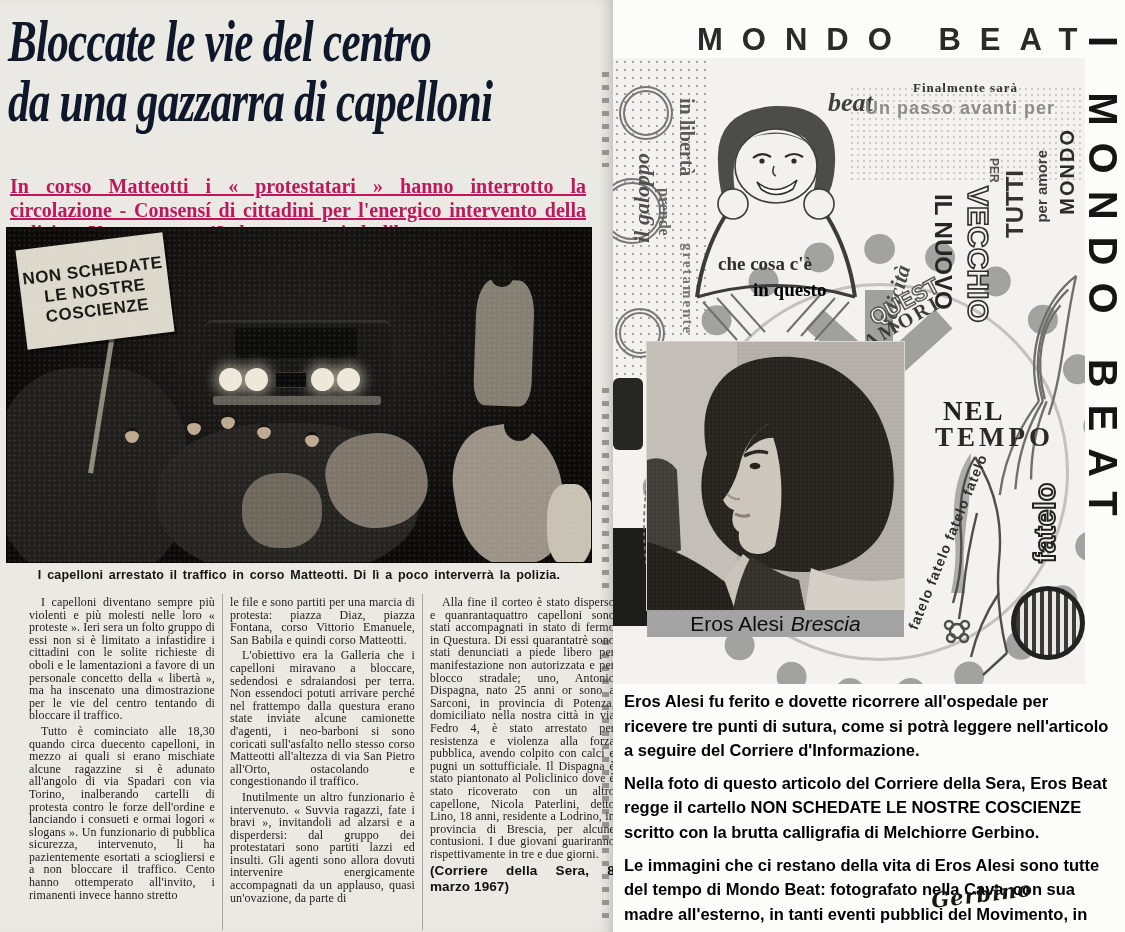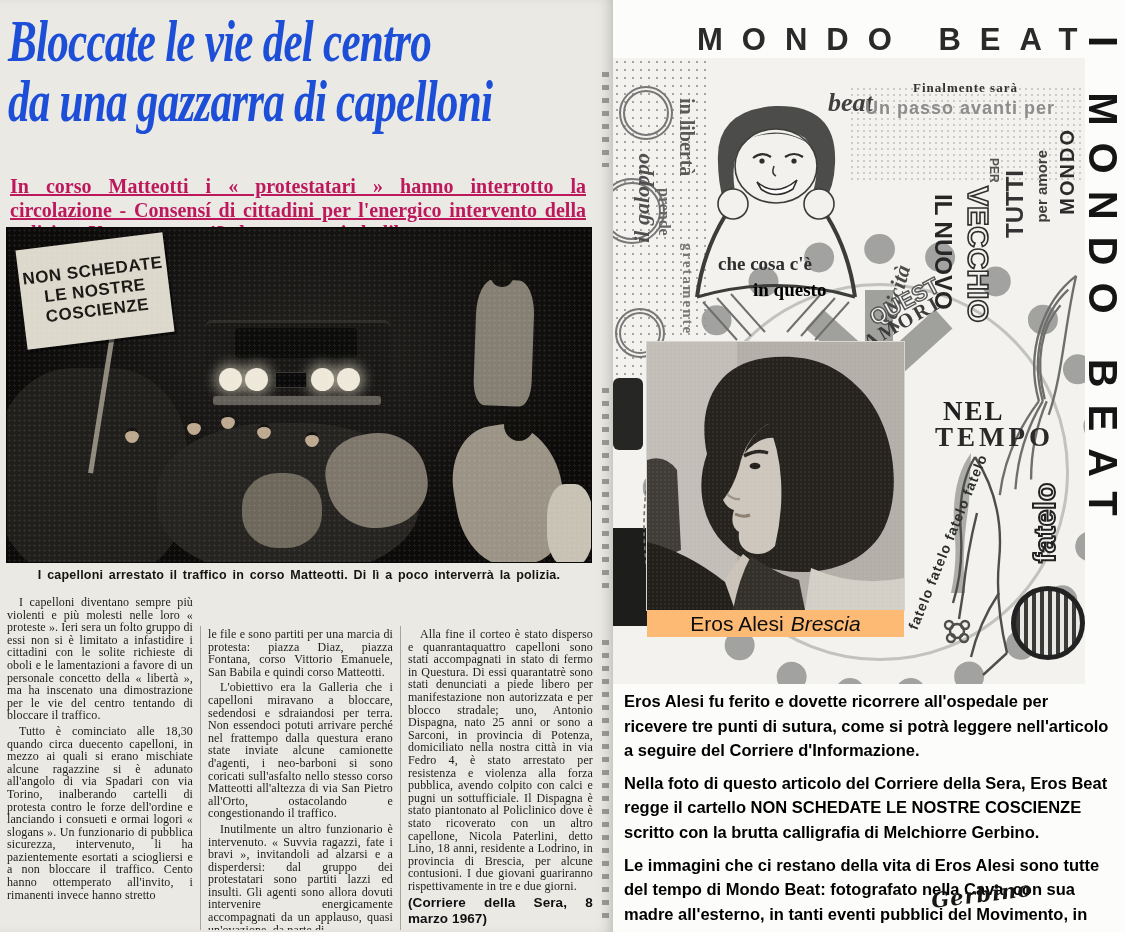--- a/index.html
+++ b/index.html
@@ -3,21 +3,21 @@
 <meta charset="utf-8">
 <style>
   * { box-sizing: border-box; }
   html,body { margin:0; padding:0; }
   body { width:1125px; height:932px; background:#fff; overflow:hidden; }
   .stage { position:relative; width:1125px; height:932px; font-family:"Liberation Serif", serif; background:#fff; }
 
   
   .newspaper { position:absolute; left:0; top:0; width:613px; height:932px; background:#ebe9e4;
                box-shadow: inset -10px 0 16px -10px rgba(0,0,0,.28); }
-  .hl { position:absolute; left:8px; top:12px; width:602px; color:#1d4ed8; }
+  .hl { position:absolute; left:8px; top:12px; width:602px; color:#0f172a; }
   .hl-line { font:italic 700 54px/1.00 "Liberation Serif", serif; letter-spacing:-1px;
              transform:scale(0.80,1.08); transform-origin:left top; white-space:nowrap; }
   .hl-line.l2 { margin-top:6px; }
   .subtitle { position:absolute; left:10px; top:155px; width:576px; font:700 20px/1.18 "Liberation Serif", serif;
               color:#be185d; text-align:justify; word-spacing:2.5px;text-decoration:underline; }
 
   .photo { position:absolute; left:7px; top:228px; width:584px; height:334px; overflow:hidden;
            outline:1px solid #0a0a0a;
            background: radial-gradient(ellipse at 52% 38%, #24221f 0%, #0c0b0a 68%); }
   .photo .noise { position:absolute; inset:0; opacity:.5; pointer-events:none;
@@ -41,24 +41,24 @@
   .head { width:14px; height:15px; border-radius:50%; background:#bda98f; border-top:3px solid #141210; }
   .standR { left:468px; top:52px; width:58px; height:126px; background:#857f73; border-radius:28% 28% 20% 20%; transform:rotate(2deg); }
   .standR-head { left:483px; top:33px; width:24px; height:26px; background:#14120f; border-radius:50%; }
   .sitR { left:448px; top:196px; width:108px; height:142px; background:#9b9386; border-radius:42% 48% 40% 45%; transform:rotate(-10deg); }
   .sitR-head { left:497px; top:181px; width:30px; height:32px; background:#11100d; border-radius:50%; }
   .patchBR { left:540px; top:256px; width:46px; height:82px; background:#c8c2b4; border-radius:40%; }
 
   .photo-caption { position:absolute; left:7px; top:568px; width:584px; text-align:center;
                    font:700 12.5px/1.2 "Liberation Sans", sans-serif; color:#15140f; letter-spacing:.2px; word-spacing:2px; }
 
-  .columns { position:absolute; left:0; top:594px; width:600px; height:336px; display:flex; }
+  .columns { position:absolute; left:22px; top:594px; width:600px; height:336px; display:flex; }
   .col { width:33.33%; padding:2px 7px 0; font-size:12px; line-height:12.6px; color:#1d1c1a;
          text-align:justify; overflow:hidden; letter-spacing:.1px; }
-  .col + .col { border-left:1px solid #a9a49a;margin-top:32px; }
+  .col + .col { border-left:1px solid #a9a49a; }
   .col p { margin:0 0 3px; text-indent:12px; }
   .col p.cont { text-indent:0; }
   .src { font:700 13.5px/1.15 "Liberation Sans", sans-serif; color:#101010; margin-top:3px; text-indent:0 !important; }
   .em { position:absolute; left:602px; width:7px; opacity:.5;
         background:repeating-linear-gradient(#4a4a4a 0 5px, transparent 5px 13px); }
 
   
   .mondo { position:absolute; left:613px; top:0; width:512px; height:932px; background:#fcfcfa; }
   .mb-header { position:absolute; left:84px; top:24px; font:700 31px/1 "Liberation Sans", sans-serif;
                letter-spacing:19px; color:#2a2a2a; white-space:nowrap; }
@@ -110,21 +110,21 @@
   .w-fatelo { left:415px; top:425px; font:800 30px "Liberation Sans", sans-serif; color:#f2f1ee;
               -webkit-text-stroke:2px #222; }
   .striped-o { position:absolute; left:398px; top:528px; width:74px; height:74px; border-radius:50%;
                border:5px solid #222; background:repeating-linear-gradient(90deg,#3a3a38 0 4px,#e9e8e4 4px 8px); }
 
   .art { position:absolute; }
   .portrait { position:absolute; left:34px; top:342px; width:257px; height:268px; z-index:5;
               box-shadow:0 0 0 1px #d8d6d0; overflow:hidden; }
   .portrait .grain { position:absolute; inset:0; pointer-events:none; opacity:.6;
               background-image:radial-gradient(rgba(255,255,255,.09) 1px, transparent 1.2px); background-size:4px 4px; }
-  .portrait-caption { position:absolute; left:34px; top:610px; width:257px; height:27px; background:#fdba74; z-index:6;
+  .portrait-caption { position:absolute; left:34px; top:610px; width:257px; height:27px; background:#a3a3a3; z-index:6;
               display:flex; align-items:center; justify-content:center; gap:7px;
               font:400 21px/1 "Liberation Sans", sans-serif; color:#0d0d0d; }
   .portrait-caption .nick { font-style:italic; }
   .desc { position:absolute; left:3px; top:681px; width:507px; font:700 16.5px/24.6px "Liberation Sans", sans-serif; color:#000; }
   .desc p { margin:8px; }
   .signature { position:absolute; left:318px; top:882px; font:italic 600 21px "DejaVu Serif", serif;
                transform:rotate(-7deg); color:#161616; letter-spacing:1px; }
 </style>
 </head>
 <body>

